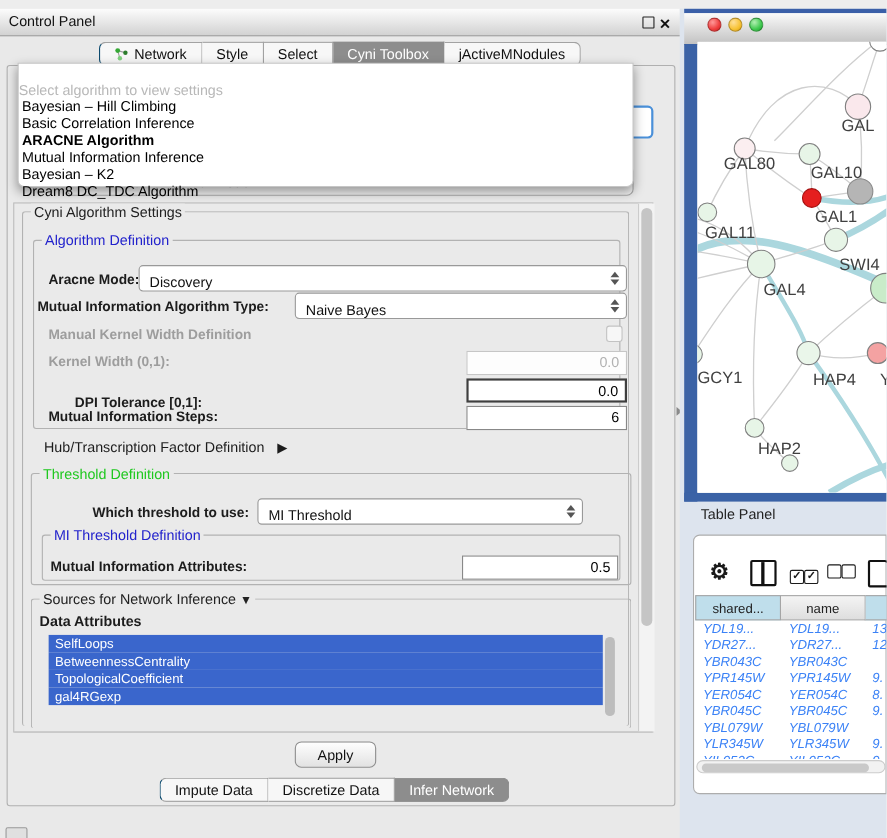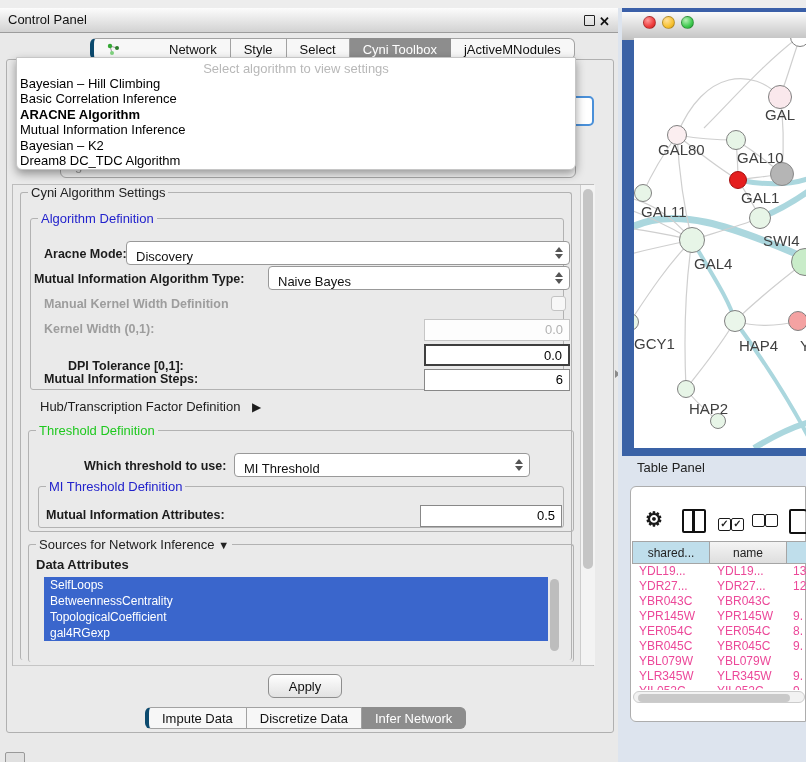--- a/index.html
+++ b/index.html
@@ -11,28 +11,28 @@
     background:linear-gradient(#fcfcfc,#d2d2d2);border-bottom:1px solid #9c9c9c;}
   .titlebar .ttl{position:absolute;left:8px;top:0;line-height:24px;font-size:13px;color:#111;}
   .float-btn{position:absolute;left:584px;top:15px;width:9px;height:9px;border:1.5px solid #222;border-radius:1px;}
   .close-btn{position:absolute;left:599px;top:13px;font-size:13px;font-weight:bold;color:#111;line-height:18px;}
   .mainpanel{position:absolute;left:6px;top:59px;width:606px;height:672px;background:#eaeaea;
     border:1px solid #b0b0b0;border-radius:3px;}
   
   .tabbar{position:absolute;left:90px;top:38px;height:22px;display:flex;z-index:20;}
   .tab{display:inline-flex;align-items:center;padding:0 13px;height:22px;border:1px solid #a2a2a2;
     border-left:none;background:#f7f7f7;font-size:13px;color:#111;box-sizing:border-box;cursor:default;}
-  .tab.first{border-left:4px solid #0c4a6e;border-radius:6px 0 0 6px;gap:44px;}
+  .tab.first{border-left:1px solid #0c4a6e;border-radius:6px 0 0 6px;}
   .tab.last{border-radius:0 6px 6px 0;}
   .tab.sel{background:#8d8d8d;color:#fff;border-color:#8d8d8d;}
   .btabbar{position:absolute;left:145px;top:707px;height:22px;display:flex;z-index:20;}
   
   .popup{position:absolute;left:16px;top:57px;width:558px;height:111px;background:#fff;
     border:1px solid #c6c6c6;border-radius:0 0 6px 6px;box-shadow:0 4px 10px rgba(0,0,0,.38);z-index:60;}
-  .popup .ph{display:block;text-align:center;color:#b8b8b8;font-size:13px;padding-top:3px;height:15px;}
+  .popup .ph{display:block;color:#b8b8b8;font-size:13px;padding-top:16px;height:15px;}
   .popup .it{display:block;font-size:13px;color:#000;line-height:15.4px;padding-left:3px;white-space:nowrap;}
   .popup .it.b{font-weight:bold;}
   
   .grp{position:absolute;border:1px solid #b2b2b2;border-radius:3px;box-sizing:border-box;}
   .grp>.gt{position:absolute;top:-8px;left:7px;background:#eaeaea;padding:0 3px;font-size:13px;color:#222;white-space:nowrap;}
   .gt.blue{color:#2222cc;}.gt.green{color:#1fc81f;}
   .blbl{position:absolute;font-size:12.5px;font-weight:bold;color:#1c1c1c;white-space:nowrap;}
   .dlbl{color:#9d9d9d !important;}
   .combo{position:absolute;background:#fff;border:1px solid #999;border-radius:4px;box-sizing:border-box;
     display:flex;align-items:flex-end;font-size:13px;color:#111;padding-left:9px;}
@@ -59,21 +59,21 @@
   .net-bottom{position:absolute;left:0;top:440px;width:184px;height:8px;background:#3a62a6;}
   .canvas{position:absolute;left:634px;top:38px;width:172px;height:410px;background:#fff;overflow:hidden;}
   .node{position:absolute;border-radius:50%;border:1px solid #808080;box-sizing:border-box;}
   .nlabel{position:absolute;font-size:15px;color:#404040;white-space:nowrap;}
   
   .tp-title{position:absolute;left:637px;top:460px;font-size:13px;color:#222;}
   .tpanel{position:absolute;left:630px;top:486px;width:176px;height:236px;background:#fff;
     border:1px solid #adadad;border-radius:6px 0 0 6px;box-sizing:border-box;}
   .hcell{position:absolute;top:54px;height:23px;box-sizing:border-box;border:1px solid #a5a5a5;border-left:none;
     font-size:12px;color:#222;display:flex;align-items:center;justify-content:center;}
-  .trow{display:flex;height:15px;line-height:15px;font-size:12px;color:#ec4899;white-space:nowrap;}
+  .trow{display:flex;height:15px;line-height:15px;font-size:12px;color:#3b82f6;white-space:nowrap;font-style:italic;}
   .trow span{display:inline-block;overflow:hidden;}
   .mini-cb{width:11px;height:11px;border:1.5px solid #1a1a1a;border-radius:2px;display:inline-block;
     font-size:10px;line-height:10px;text-align:center;color:#1a1a1a;font-weight:bold;box-sizing:content-box;}
   .hthumb{position:absolute;left:4px;top:2px;width:152px;height:8px;background:#c9c9c9;border-radius:4px;}
 </style>
 </head>
 <body>
 
 <div id="screen">
 

